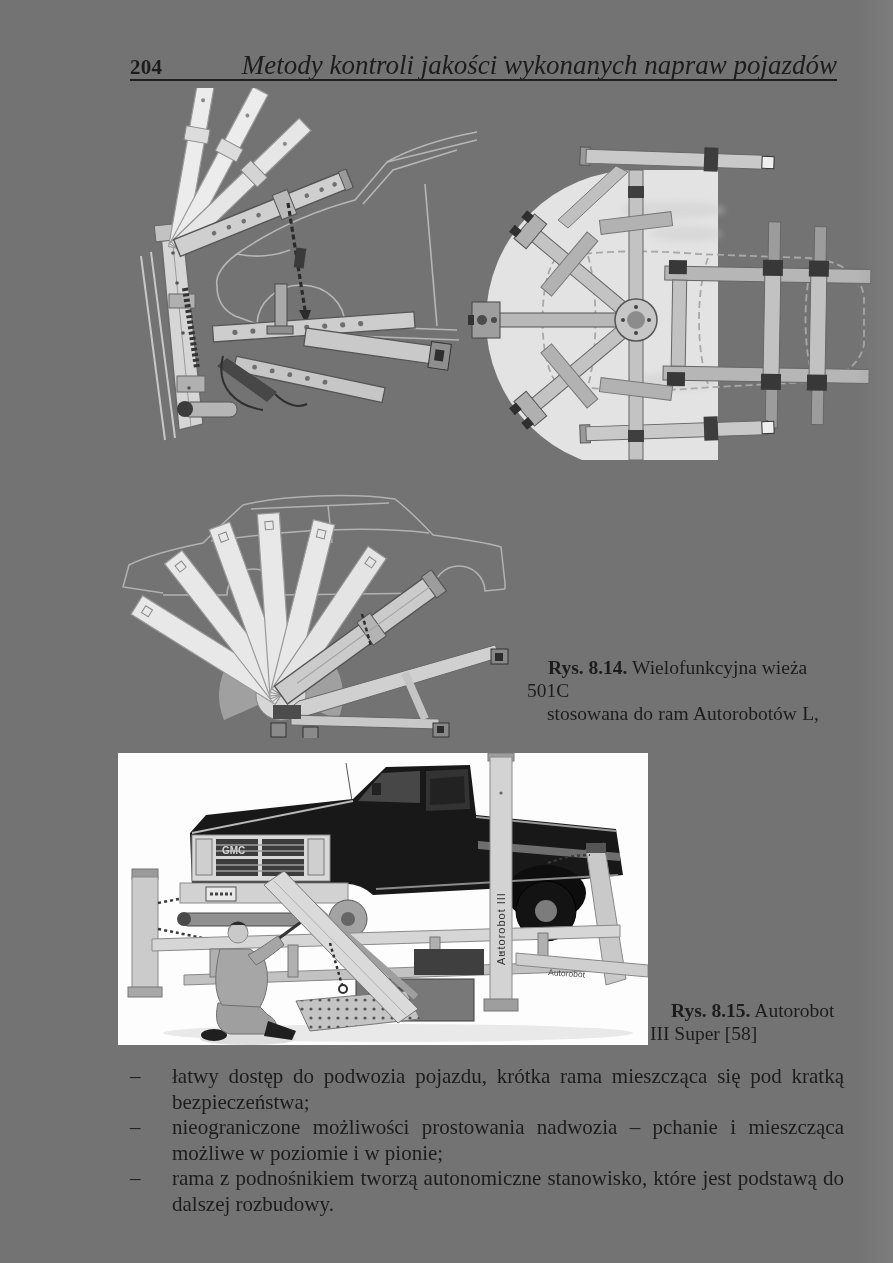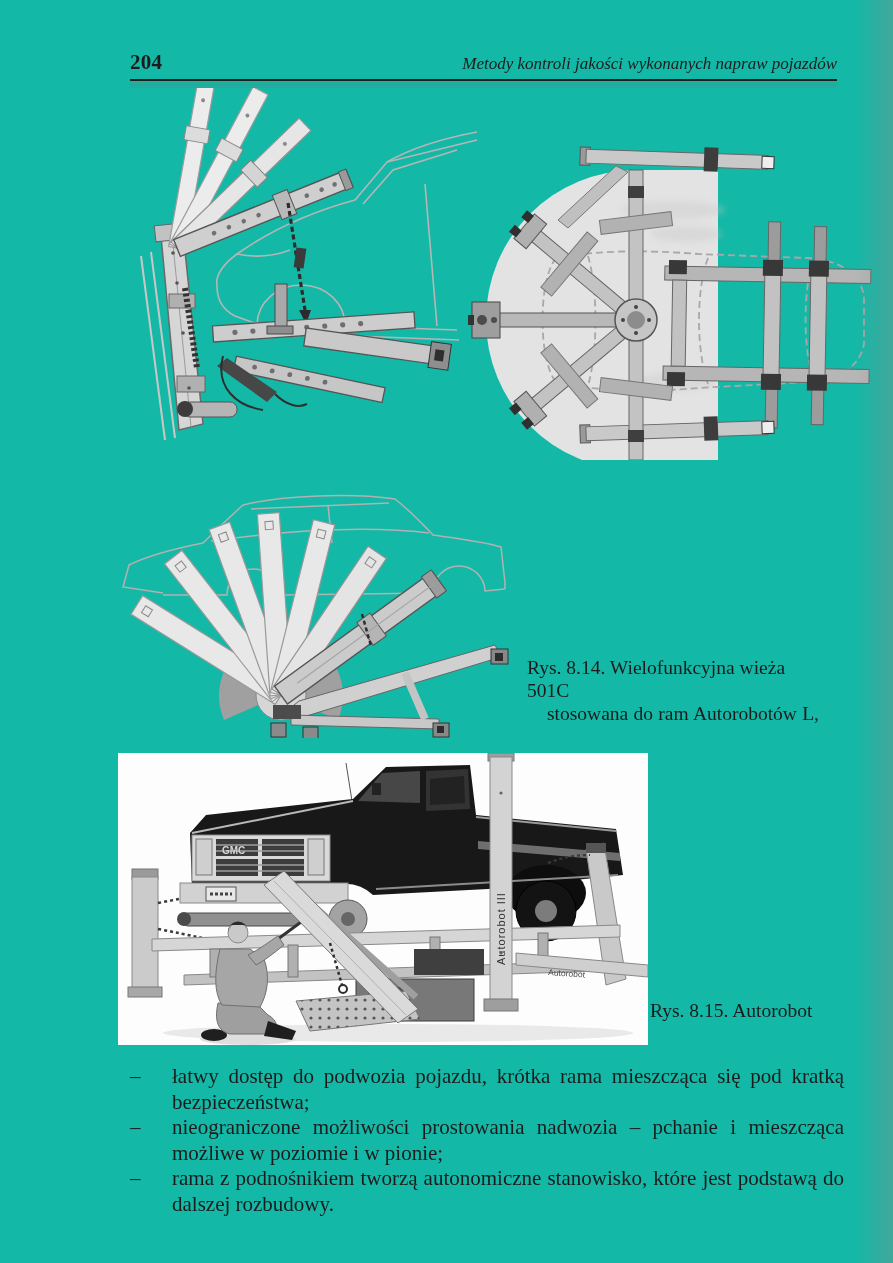--- a/index.html
+++ b/index.html
@@ -1,34 +1,34 @@
 <!DOCTYPE html>
 <html><head>
 <meta charset="utf-8">
 <style>
   html,body{margin:0;padding:0;background:#ffffff;}
-  .page{position:relative;width:893px;height:1263px;background:#14b8a6;overflow:hidden;
+  .page{position:relative;width:893px;height:1263px;background:#737373;overflow:hidden;
         font-family:"Liberation Serif",serif;color:#1c1c1c;}
   .edge-shade{position:absolute;top:0;right:0;width:38px;height:100%;
         background:linear-gradient(to right,rgba(170,170,170,0),rgba(140,140,140,.38));}
   .header{position:absolute;left:130px;top:50px;width:707px;display:flex;align-items:baseline;}
   .page-number{font-weight:bold;font-size:21px;letter-spacing:.3px;}
-  .running-title{margin-left:auto;font-style:italic;font-size:17px;white-space:nowrap;}
+  .running-title{margin-left:auto;font-style:italic;font-size:27px;white-space:nowrap;}
   .rule-main{position:absolute;left:130px;top:79px;width:707px;height:2px;background:#1e1e1e;}
   .rule-fuzz{position:absolute;left:130px;top:83px;width:707px;height:4px;
         background:rgba(110,110,110,.20);filter:blur(1.2px);}
   .fig{position:absolute;}
   .fig-a{left:125px;top:88px;}
   .fig-b{left:468px;top:130px;}
   .fig-c{left:103px;top:483px;}
   .fig-photo{left:118px;top:753px;}
   .caption{position:absolute;font-size:19.5px;line-height:23px;}
   .cap-814{left:527px;top:656px;width:292px;}
   .cap-815{left:650px;top:999px;width:225px;}
-  .cap-label{font-weight:normal;}
+  .cap-label{font-weight:bold;margin-left:21px;}
   .cap-line-just{text-align:justify;text-align-last:justify;margin-left:20px;}
   .bullets{position:absolute;left:130px;top:1064px;width:714px;
         list-style:none;margin:0;padding:0;font-size:21px;line-height:25.5px;}
   .bullets li{display:grid;grid-template-columns:42px 1fr;}
   .b-text{text-align:justify;}
 </style>
 </head>
 <body>
 
 <div class="page">
@@ -415,20 +415,21 @@
       <polygon points="150,268 178,278 174,287 146,283" fill="#1f1f1f"></polygon>
       <path d="M102,196 C96,220 96,240 104,252 L142,254 C150,240 152,222 146,206 L132,196 Z" fill="#a6a6a6" stroke="#707070"></path>
       <path d="M130,202 C142,196 152,188 160,183 L166,192 C156,200 146,208 138,212 Z" fill="#a6a6a6" stroke="#707070"></path>
       <circle cx="120" cy="180" r="10" fill="#c9c9c9" stroke="#8a8a8a"></circle>
       <path d="M110,179 A10 10 0 0 1 130,178 L128,172 L112,172 Z" fill="#2c2c2c"></path>
     </g>
   </svg>
 
   <div class="caption cap-815">
     <div><span class="cap-label">Rys. 8.15.</span> <span>Autorobot</span></div>
+    <div>III Super [58]</div>
   </div>
 
   <ul class="bullets">
     <li>
       <span class="b-marker">–</span>
       <span class="b-text">łatwy dostęp do podwozia pojazdu, krótka rama mieszcząca się pod kratką bezpieczeństwa;</span>
     </li>
     <li>
       <span class="b-marker">–</span>
       <span class="b-text">nieograniczone możliwości prostowania nadwozia – pchanie i mieszcząca możliwe w poziomie i w pionie;</span>

